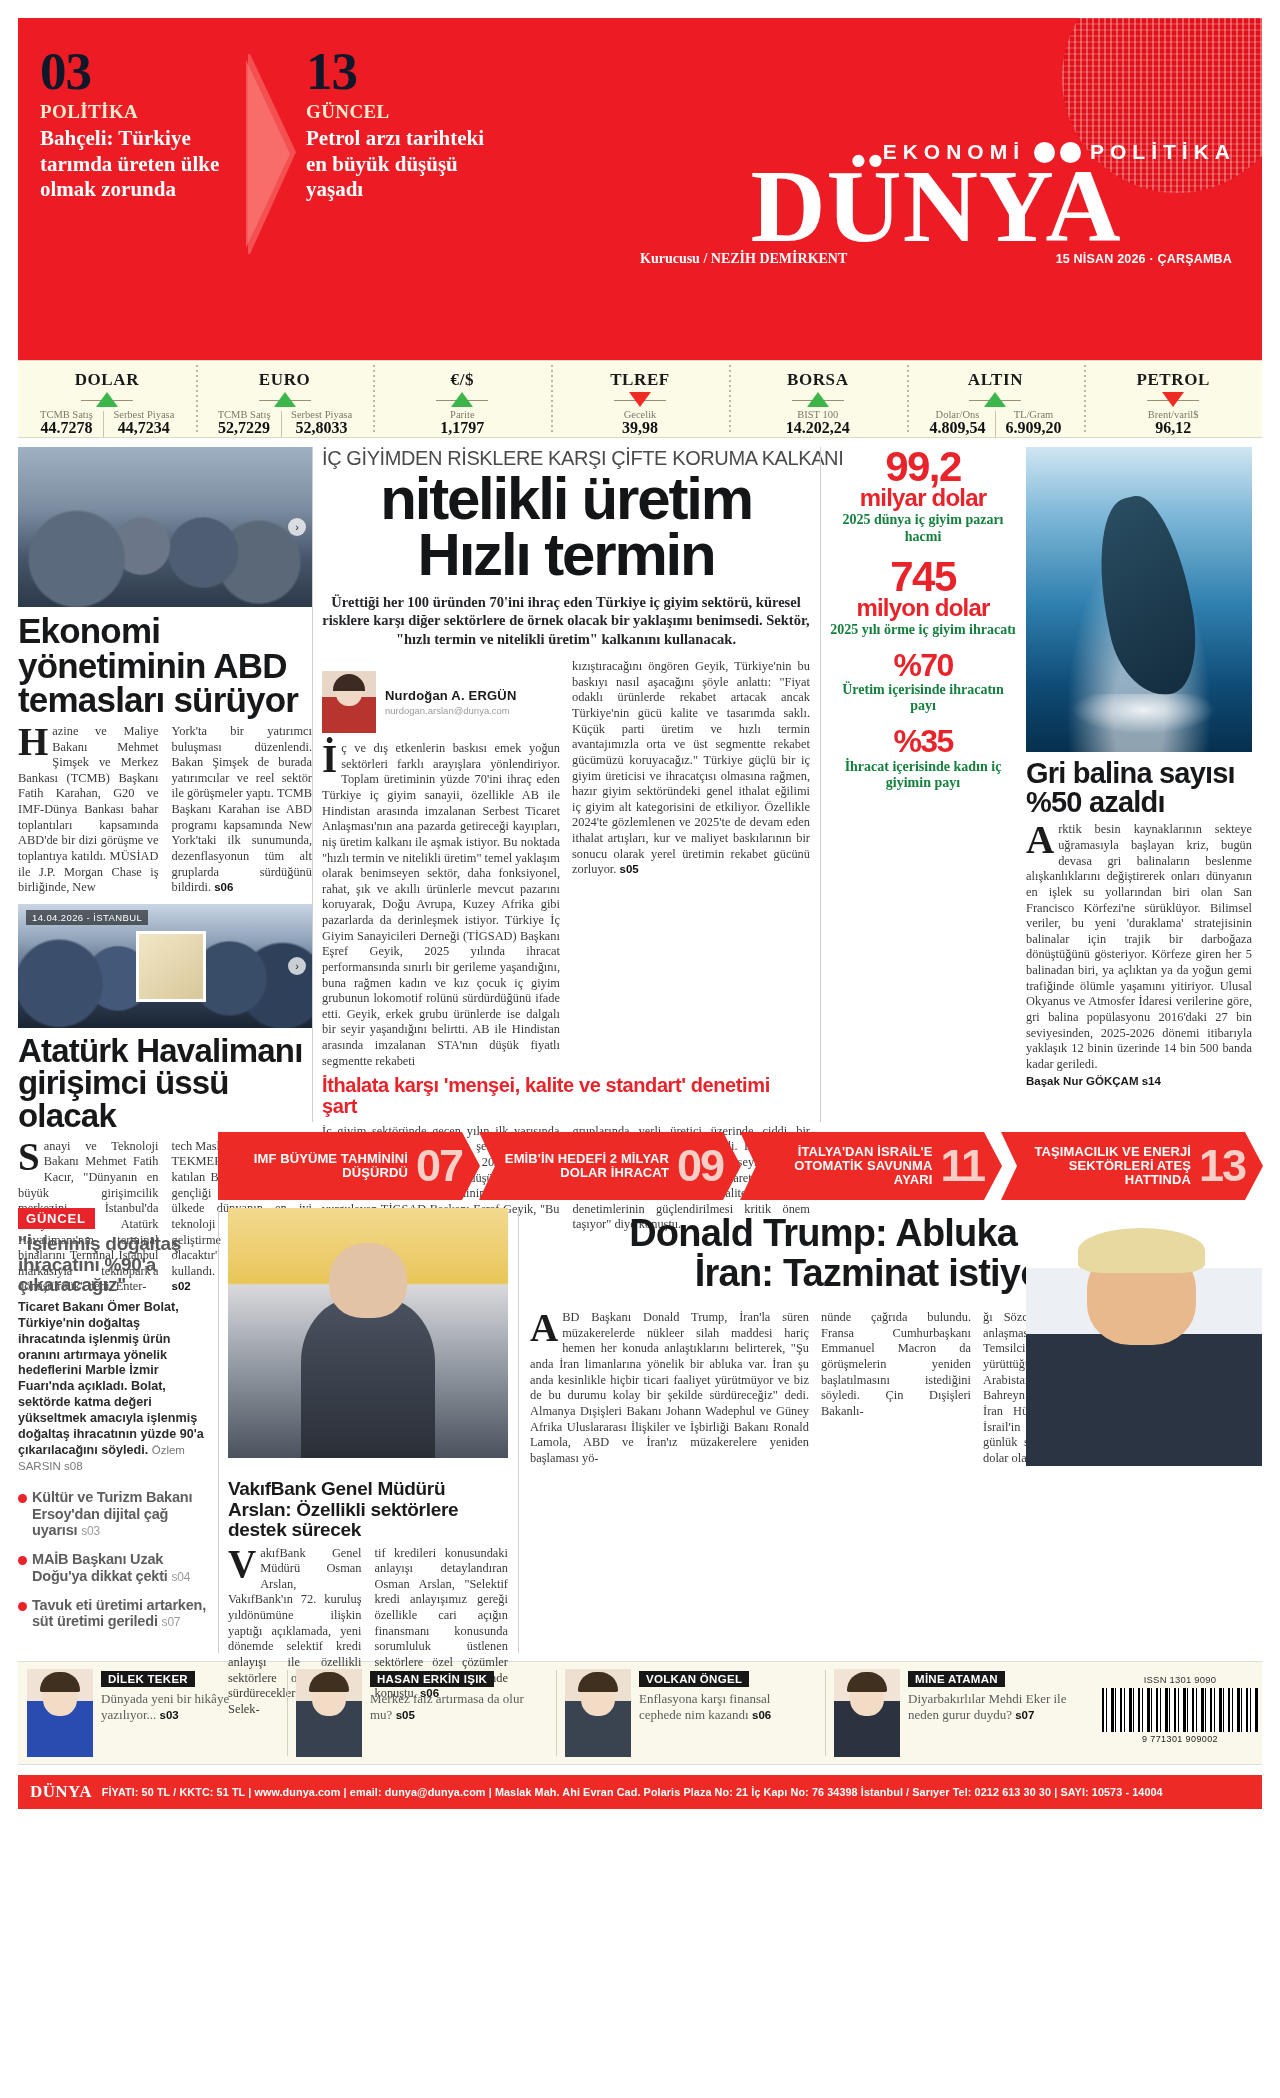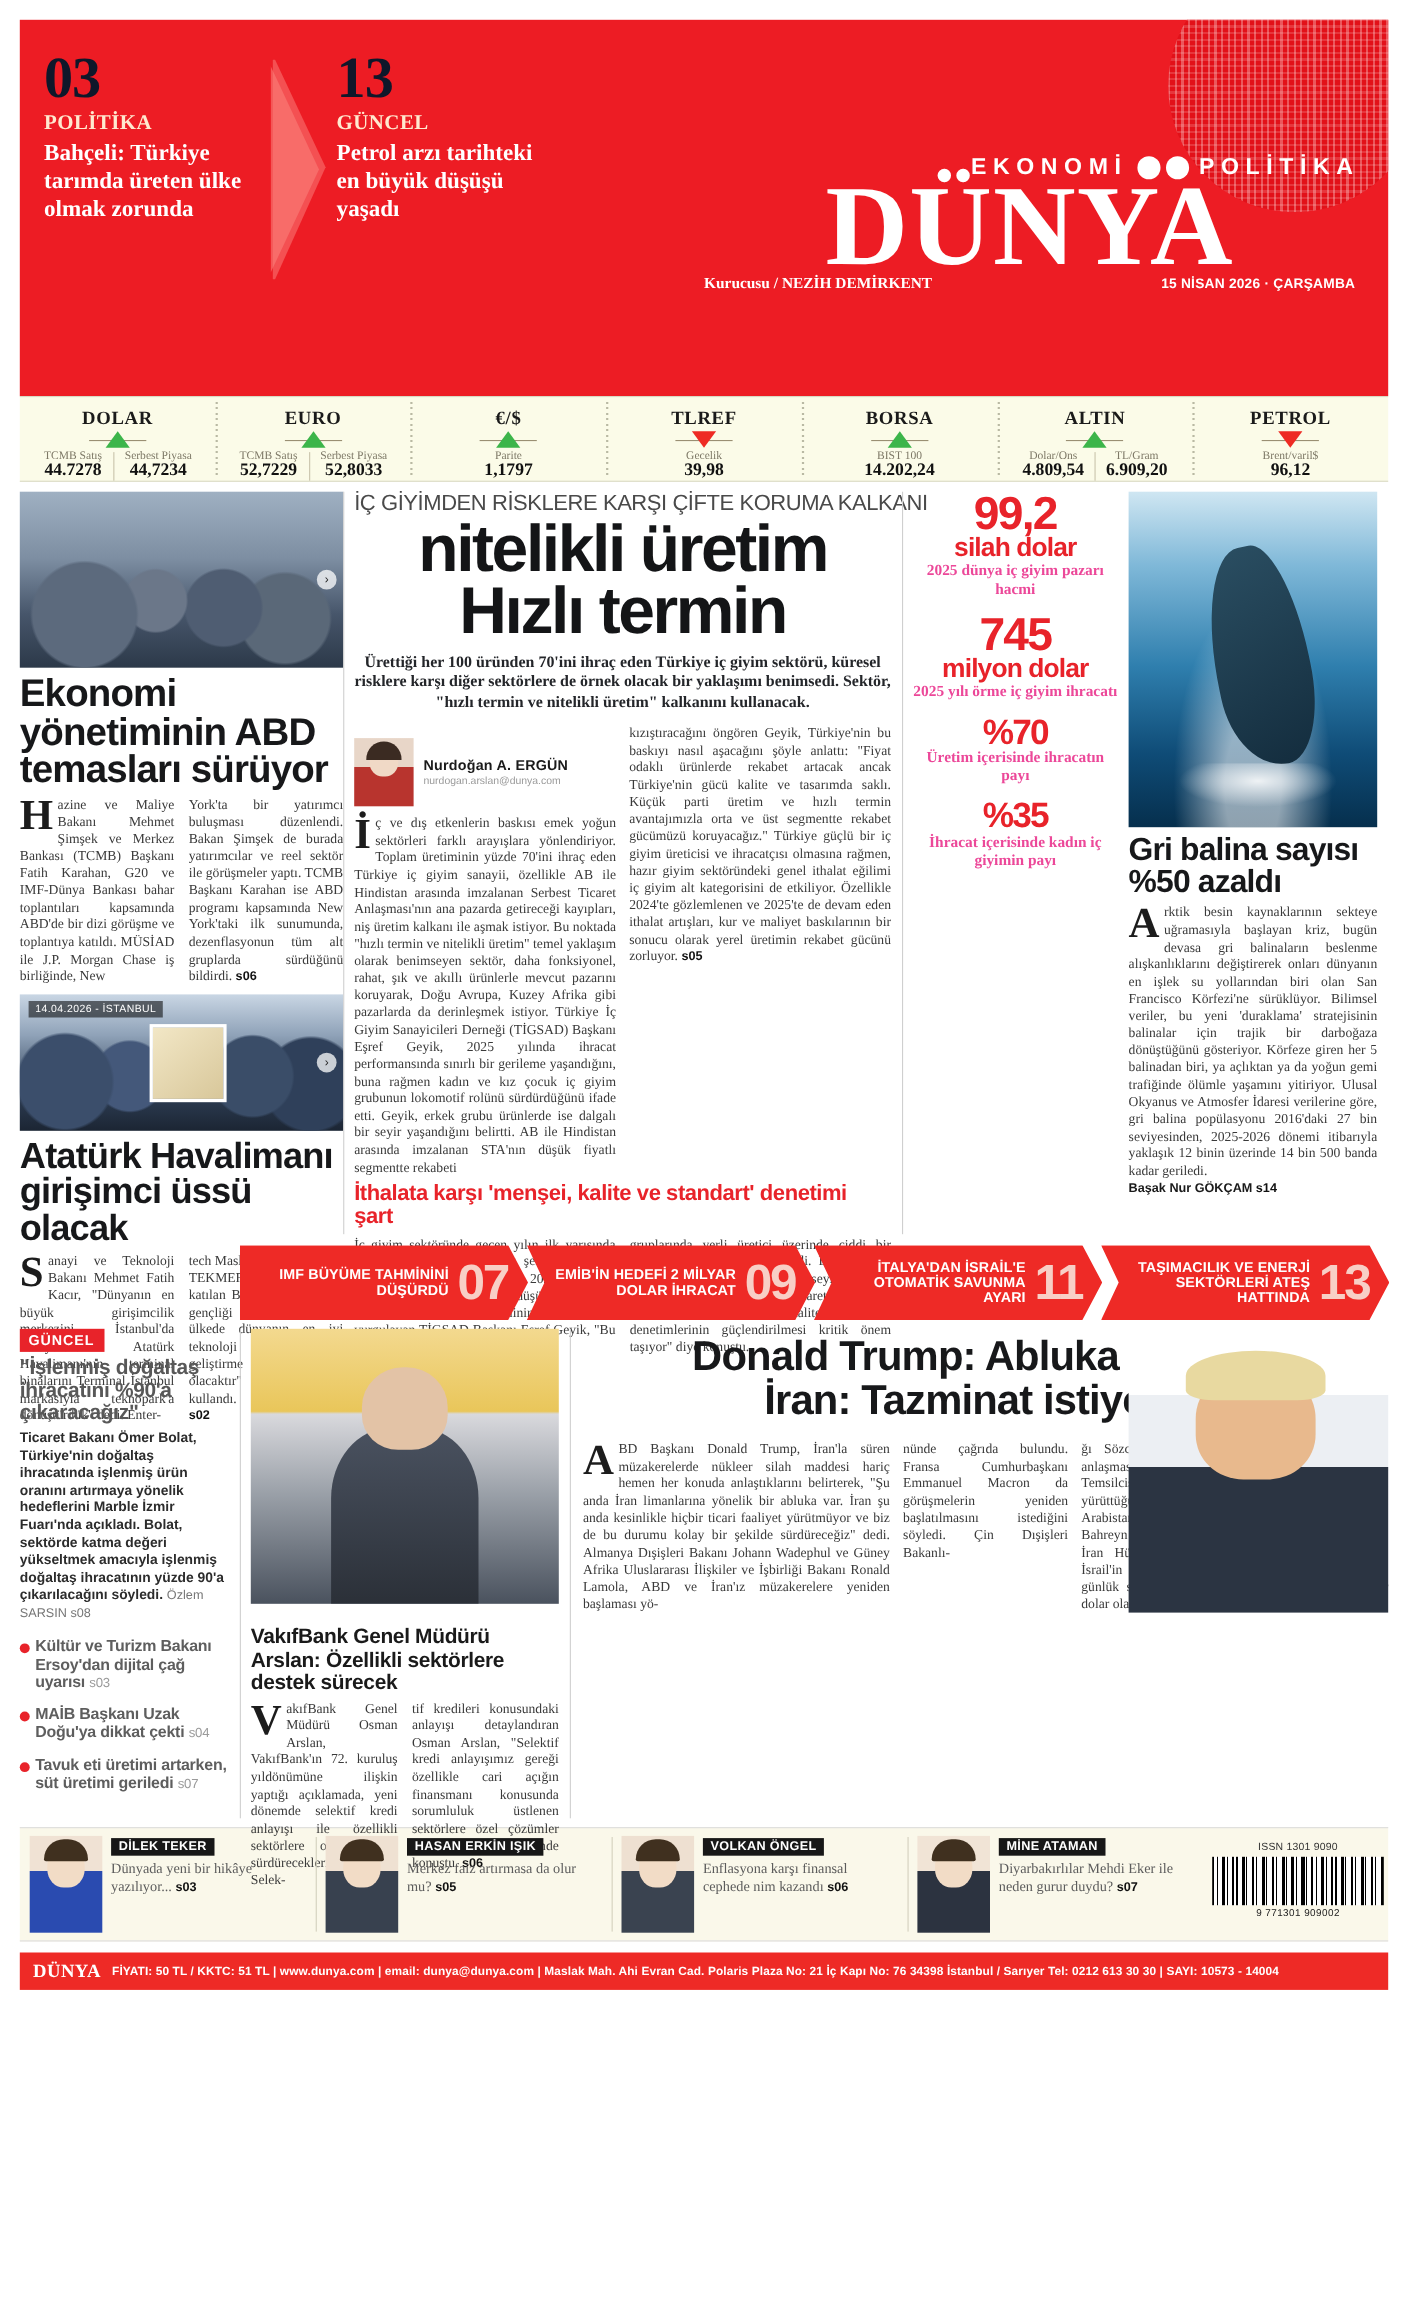--- a/index.html
+++ b/index.html
@@ -201,21 +201,21 @@
 
   .stats { text-align: center; }
   .stat-num {
     color: #e8232a; font-weight: 900; letter-spacing: -1.6px; line-height: .94;
     font-family: "Liberation Sans", sans-serif;
   }
   .stat-num.big { font-size: 42px; }
   .stat-unit { color: #e8232a; font-weight: 800; font-size: 24px; line-height: 1; letter-spacing: -.8px; }
   .stat-sub {
     font-family: "Liberation Serif", serif; font-weight: 700;
-    font-size: 14px; line-height: 1.15; color: #ec4899; margin: 2px 0 12px;
+    font-size: 14px; line-height: 1.15; color: #15803d; margin: 2px 0 12px;
   }
 
   .sub-hl {
     font-size: 20px; font-weight: 800; line-height: 1.06; color: #e8232a;
     letter-spacing: -.4px; margin: 6px 0 6px;
   }
 
   
   .photo.whale {
     height: 305px;
@@ -563,21 +563,21 @@
     </div>
 
     <div class="col-right">
       <div class="vrule" style="left:0"></div>
 
       <div style="display:flex; gap:10px;">
 
         <div style="width:186px; flex:0 0 186px;">
           <div class="stats">
             <div class="stat-num big">99,2</div>
-            <div class="stat-unit">silah dolar</div>
+            <div class="stat-unit">milyar dolar</div>
             <div class="stat-sub">2025 dünya iç giyim pazarı hacmi</div>
 
             <div class="stat-num big">745</div>
             <div class="stat-unit">milyon dolar</div>
             <div class="stat-sub">2025 yılı örme iç giyim ihracatı</div>
 
             <div class="stat-num" style="font-size:32px">%70</div>
             <div class="stat-sub">Üretim içerisinde ihracatın payı</div>
 
             <div class="stat-num" style="font-size:32px">%35</div>

